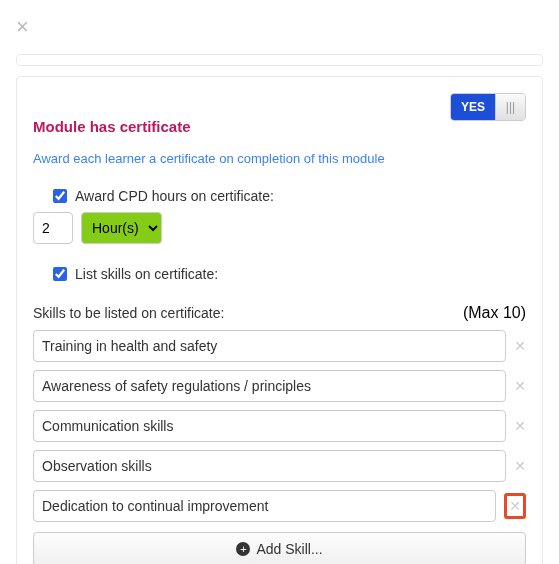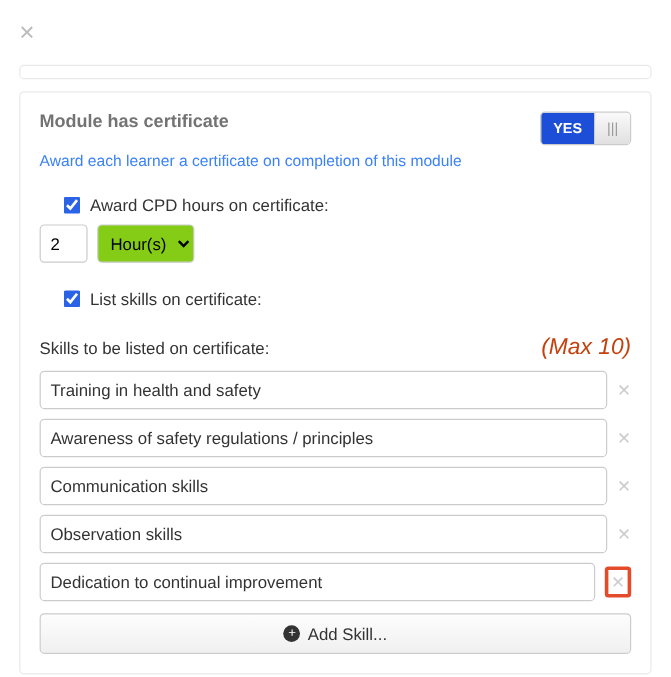--- a/index.html
+++ b/index.html
@@ -4,33 +4,33 @@
 <style>
   * { box-sizing: border-box; margin: 0; padding: 0; }
   body { font-family: Arial, Helvetica, sans-serif; font-size: 14px; color: #333; background: #fff; }
   .modal { width: 559px; padding: 16px; position: relative; }
   .modal-header { display: flex; justify-content: space-between; align-items: center; padding-bottom: 12px; }
   .modal-title { font-size: 19px; font-weight: bold; color: #222; }
   .close-x { font-size: 22px; color: #bbb; cursor: pointer; line-height: 1; }
   .panel { border: 1px solid #e9e9e9; border-radius: 4px; padding: 16px; margin-top: 10px; }
   .first-panel { border: 1px solid #e9e9e9; border-radius: 4px; height: 12px; margin-top: 4px; }
   .row { display: flex; justify-content: space-between; align-items: flex-start; }
-  .cert-label { font-size: 15px; font-weight: bold; color: #737373; }
+  .cert-label { font-size: 15px; font-weight: bold; color: #be185d; margin-top: 25px; }
   .cert-sub { font-size: 13px; color: #3b82f6; margin-top: 16px; }
   .toggle { display: flex; align-items: center; border-radius: 4px; overflow: hidden; border: 1px solid #ccc; height: 28px; }
   .toggle-yes { background: #1d4ed8; color: #fff; font-size: 12px; font-weight: bold; padding: 0 10px; height: 100%; display: flex; align-items: center; }
   .toggle-knob { background: linear-gradient(#fafafa, #e0e0e0); width: 30px; height: 100%; display: flex; align-items: center; justify-content: center; border-left: 1px solid #ccc; color:#999; font-size:12px; }
   .check-row { display: flex; align-items: center; gap: 8px; margin-top: 22px; margin-left: 20px; }
   .check-row input[type=checkbox] { accent-color: #2a63e6; width: 14px; height: 14px; }
   .inline-inputs { display: flex; gap: 8px; margin-top: 8px; }
   .num-input { width: 40px; height: 32px; border: 1px solid #ccc; border-radius: 4px; padding: 0 8px; font-size: 14px; }
   .select { height: 32px; border: 1px solid #ccc; border-radius: 4px; padding: 0 6px; font-size: 14px; background: #84cc16; }
   .skills-header { display: flex; justify-content: space-between; align-items: center; margin-top: 22px; }
   .skills-sub { color: #333; font-size: 14px; }
-  .max-note { font-style: italic; color: #c2410c; font-size: 19px; }
+  .max-note { color: #000000; font-size: 16px; }
   .skill-row { display: flex; align-items: center; gap: 8px; margin-top: 8px; }
   .skill-input { flex: 1; height: 32px; border: 1px solid #ccc; border-radius: 4px; padding: 0 8px; font-size: 14px; color: #333; }
   .remove-x { color: #ccc; font-size: 14px; cursor: pointer; width: 16px; text-align: center; }
   .skill-row.highlighted .remove-x-wrap { border: 3px solid #e34b2a; border-radius: 3px; padding: 2px; }
   .add-skill-btn { width: 100%; height: 34px; margin-top: 10px; border: 1px solid #ccc; border-radius: 4px; background: linear-gradient(#fdfdfd, #f0f0f0); font-size: 14px; color: #333; cursor: pointer; display:flex; align-items:center; justify-content:center; gap:6px; }
   .plus-circle { display:inline-flex; width:14px; height:14px; border-radius:50%; background:#333; color:#fff; align-items:center; justify-content:center; font-size:11px; line-height:1; }
   .footer { display: flex; justify-content: space-between; align-items: center; margin-top: 24px; padding: 0 4px; }
   .footnote { font-size: 13px; color: #555; }
   .footnote .ast { color: #e22; }
   .save-btn { background: #5cb85c; border: 1px solid #4cae4c; color: #fff; font-size: 14px; padding: 8px 14px; border-radius: 4px; cursor: pointer; }

